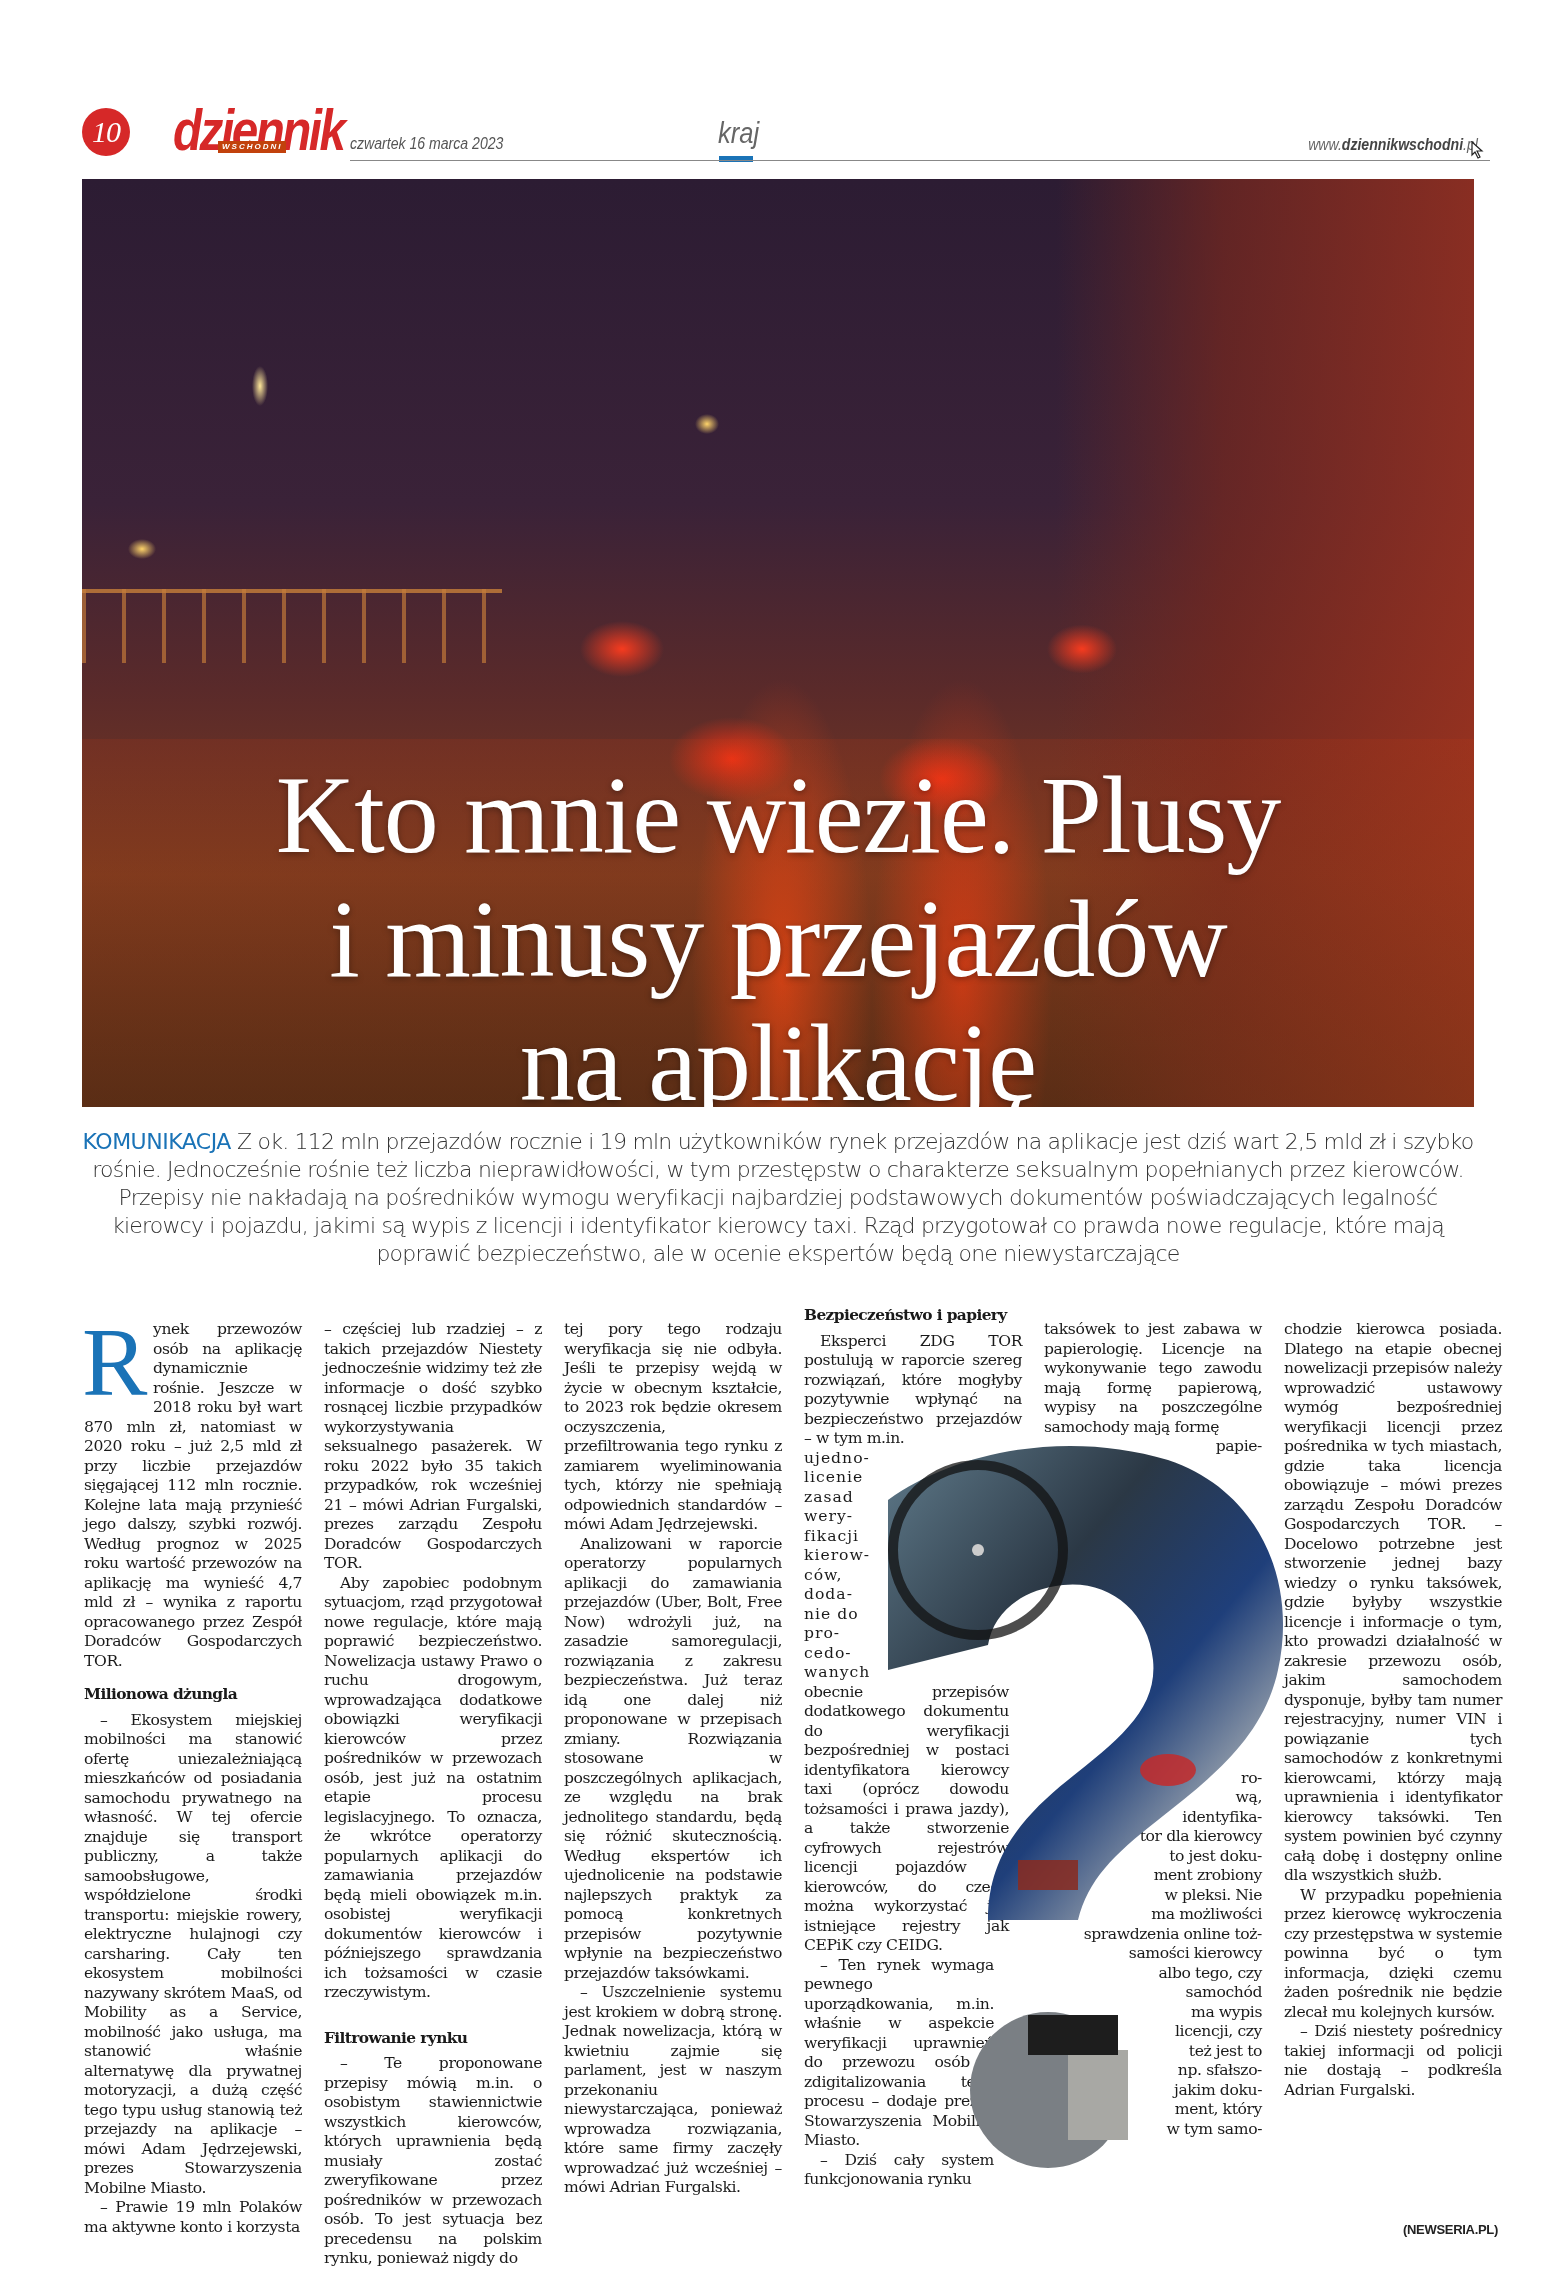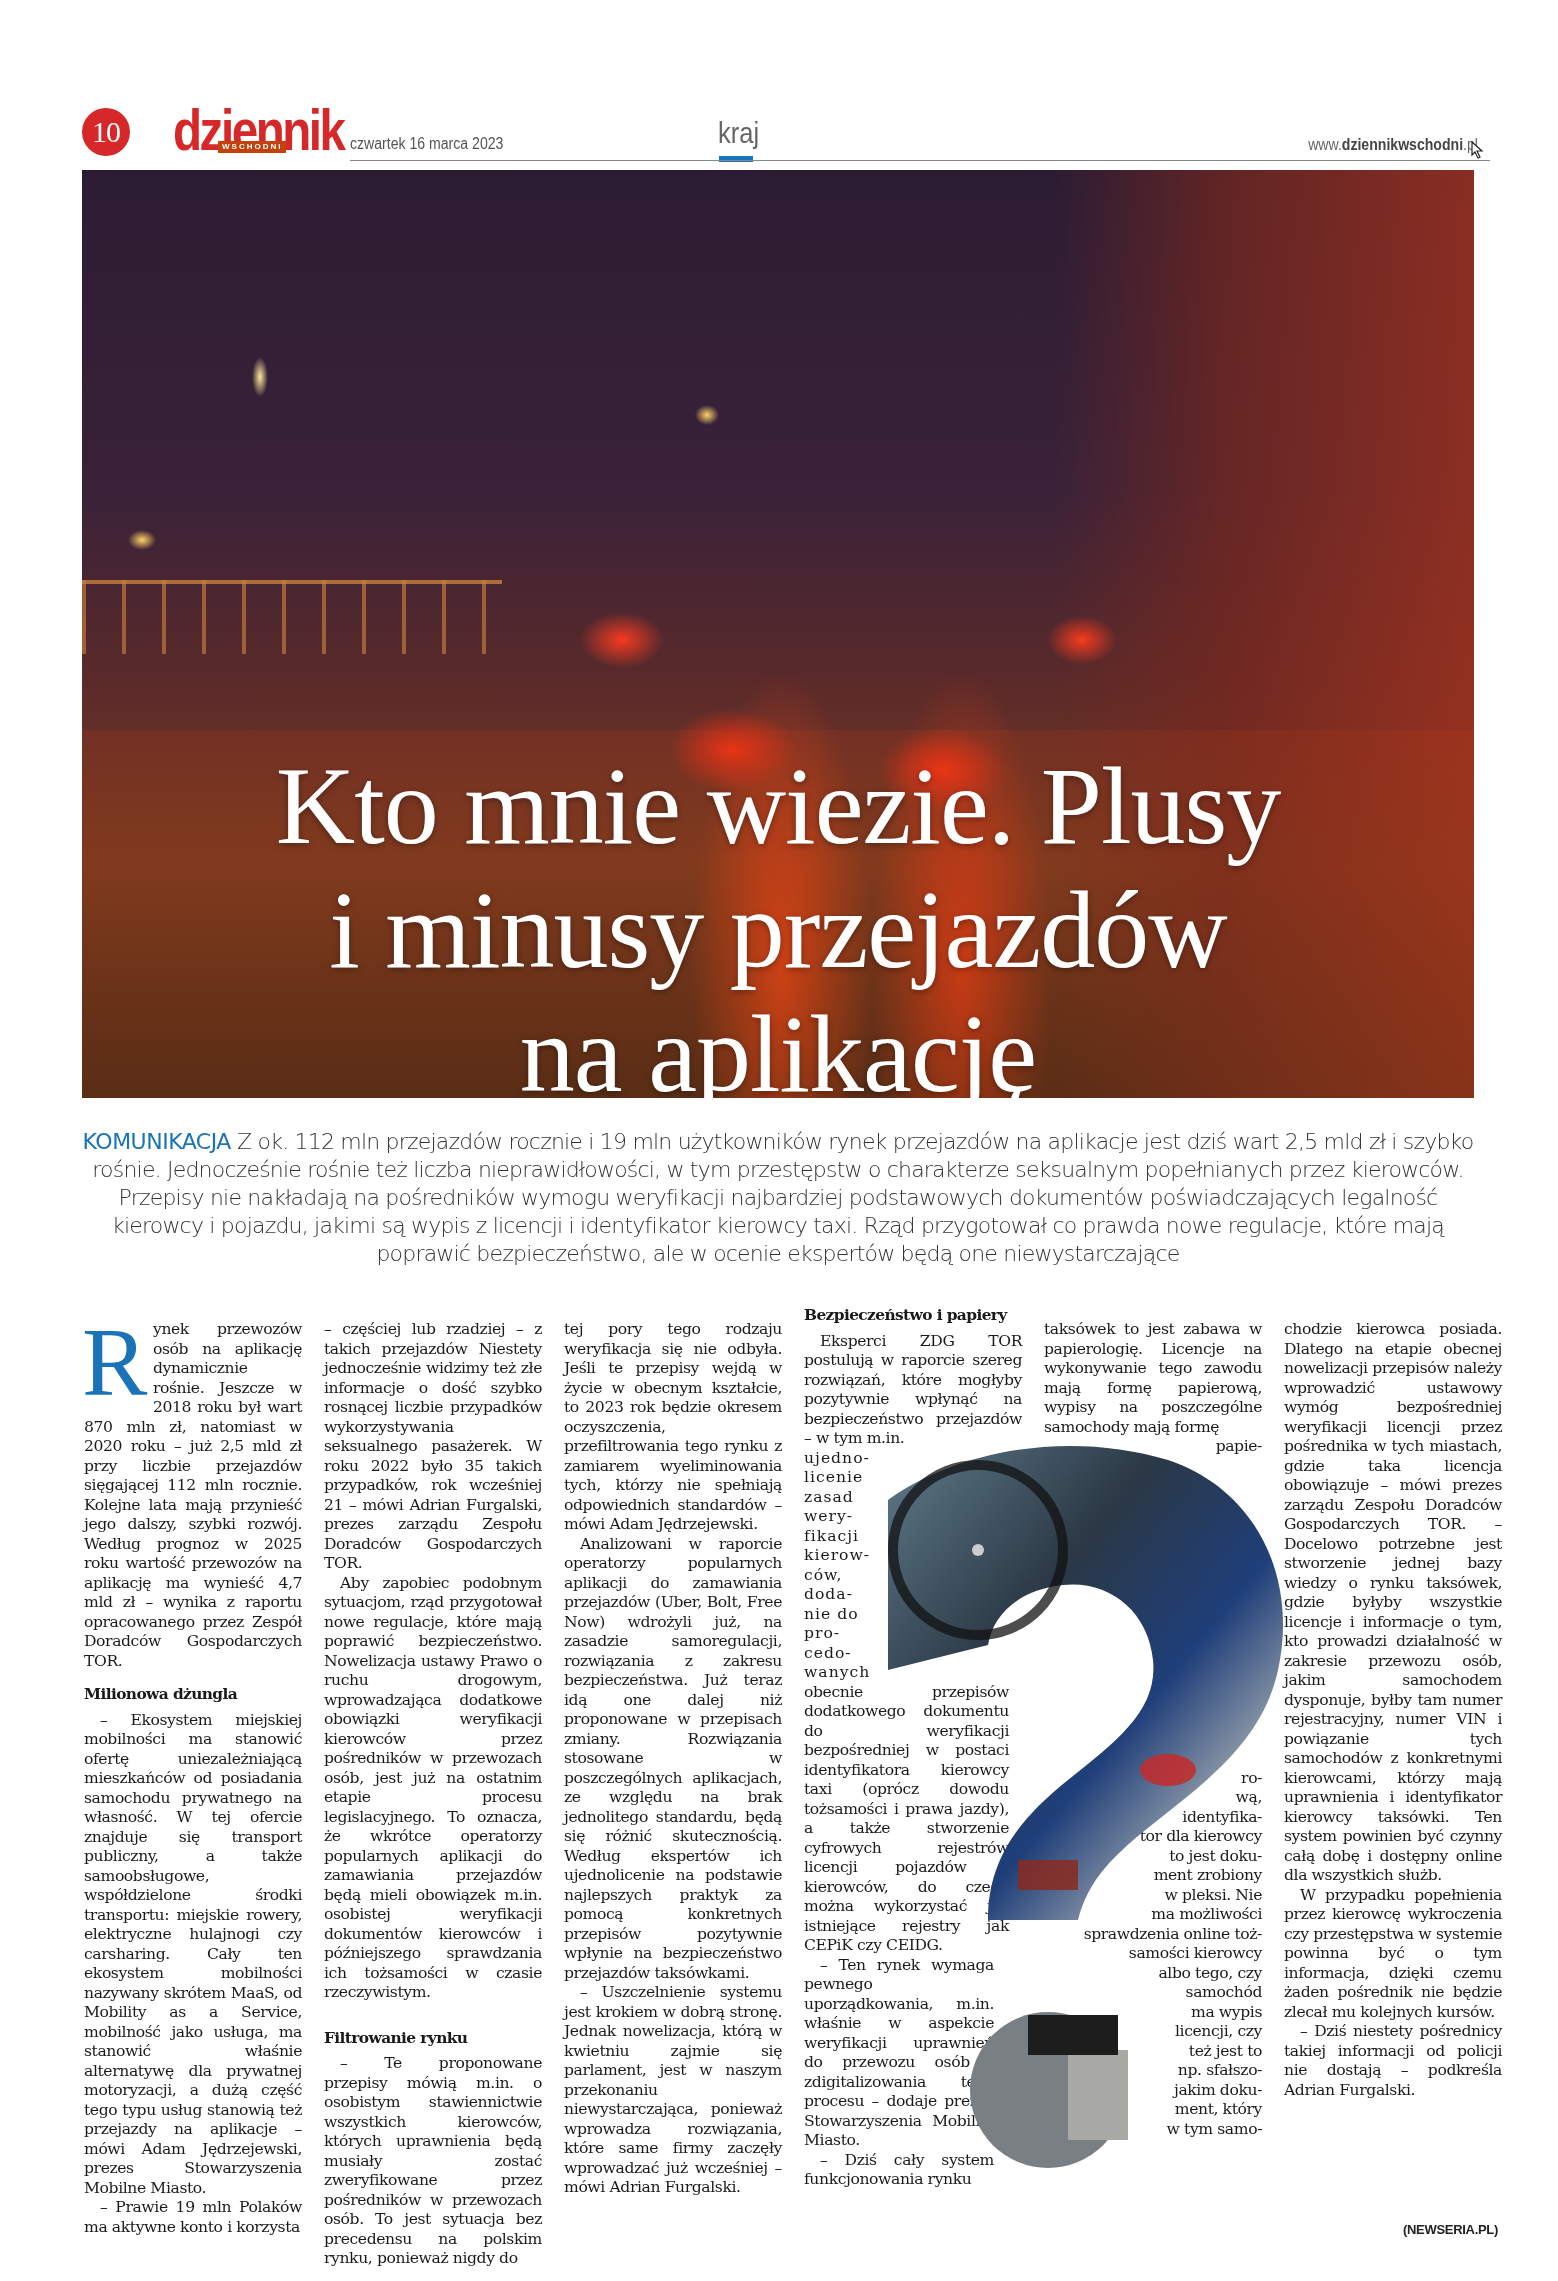--- a/index.html
+++ b/index.html
@@ -1,33 +1,33 @@
 <!DOCTYPE html>
 <html><head>
 <meta charset="utf-8">
 <style>
   html, body { margin: 0; padding: 0; background: #ffffff; }
   body { width: 1558px; height: 2281px; position: relative; overflow: hidden; font-family: "DejaVu Serif", serif; color: #1a1a1a; }
 
   
-  .masthead { position: absolute; left: 0; top: 0; width: 1558px; height: 175px; }
+  .masthead { position: absolute; left: 0; top: 0; width: 1558px; height: 175px; font-style: italic; }
   .page-num { position: absolute; left: 82px; top: 108px; width: 48px; height: 48px; border-radius: 50%; background: #d62828; color: #fff; font-family: "Liberation Serif", serif; font-size: 30px; line-height: 48px; text-align: center; letter-spacing: -1px; }
   .logo { position: absolute; left: 173px; top: 100px; height: 60px; }
   .logo-word { font-family: "Liberation Sans", sans-serif; font-weight: 700; font-size: 58px; color: #d62828; letter-spacing: -3px; line-height: 60px; transform: scaleX(0.82); transform-origin: left center; display: inline-block; }
   .logo-sub { position: absolute; left: 45px; top: 41px; background: #c2410c; color: #fff; font-family: "Liberation Sans", sans-serif; font-size: 8px; font-weight: 700; letter-spacing: 2px; padding: 1px 4px; line-height: 10px; }
   .date { position: absolute; left: 350px; top: 135px; font-family: "Liberation Sans", sans-serif; font-size: 16px; color: #555; transform: scaleX(0.88); transform-origin: left center; }
   .section-label { position: absolute; left: 718px; top: 116px; font-family: "Liberation Sans", sans-serif; font-size: 30px; color: #666; font-weight: 300; transform: scaleX(0.85); transform-origin: left center; }
   .section-bar { position: absolute; left: 719px; top: 156px; width: 34px; height: 6px; background: #1a73b7; }
   .rule { position: absolute; left: 350px; top: 160px; width: 1140px; height: 1px; background: #888; }
   .site-url { position: absolute; right: 80px; top: 136px; font-family: "Liberation Sans", sans-serif; font-size: 16px; color: #666; transform: scaleX(0.88); transform-origin: right center; }
   .site-url b { color: #444; }
   .cursor-icon { position: absolute; left: 1471px; top: 141px; width: 14px; height: 18px; }
 
   
-  .hero { position: absolute; left: 82px; top: 170px; width: 1392px; height: 928px; overflow: hidden;
+  .hero { position: absolute; left: 82px; top: 179px; width: 1392px; height: 928px; overflow: hidden;
     background:
       radial-gradient(ellipse 60px 40px at 540px 470px, rgba(255,60,30,0.95), rgba(255,40,20,0) 70%),
       radial-gradient(ellipse 50px 35px at 1000px 470px, rgba(255,60,30,0.95), rgba(255,40,20,0) 70%),
       radial-gradient(ellipse 90px 60px at 650px 580px, rgba(255,50,20,0.9), rgba(255,40,20,0) 70%),
       radial-gradient(ellipse 90px 60px at 860px 600px, rgba(255,50,20,0.9), rgba(255,40,20,0) 70%),
       radial-gradient(ellipse 120px 400px at 700px 800px, rgba(255,70,20,0.85), rgba(200,40,10,0) 75%),
       radial-gradient(ellipse 120px 400px at 880px 800px, rgba(255,60,20,0.8), rgba(200,40,10,0) 75%),
       radial-gradient(ellipse 8px 20px at 178px 207px, #ffe89a, rgba(255,200,80,0) 100%),
       radial-gradient(ellipse 14px 10px at 60px 370px, #ffd46a, rgba(255,200,80,0) 100%),
       radial-gradient(ellipse 12px 10px at 625px 245px, #ffd46a, rgba(255,200,80,0) 100%),

